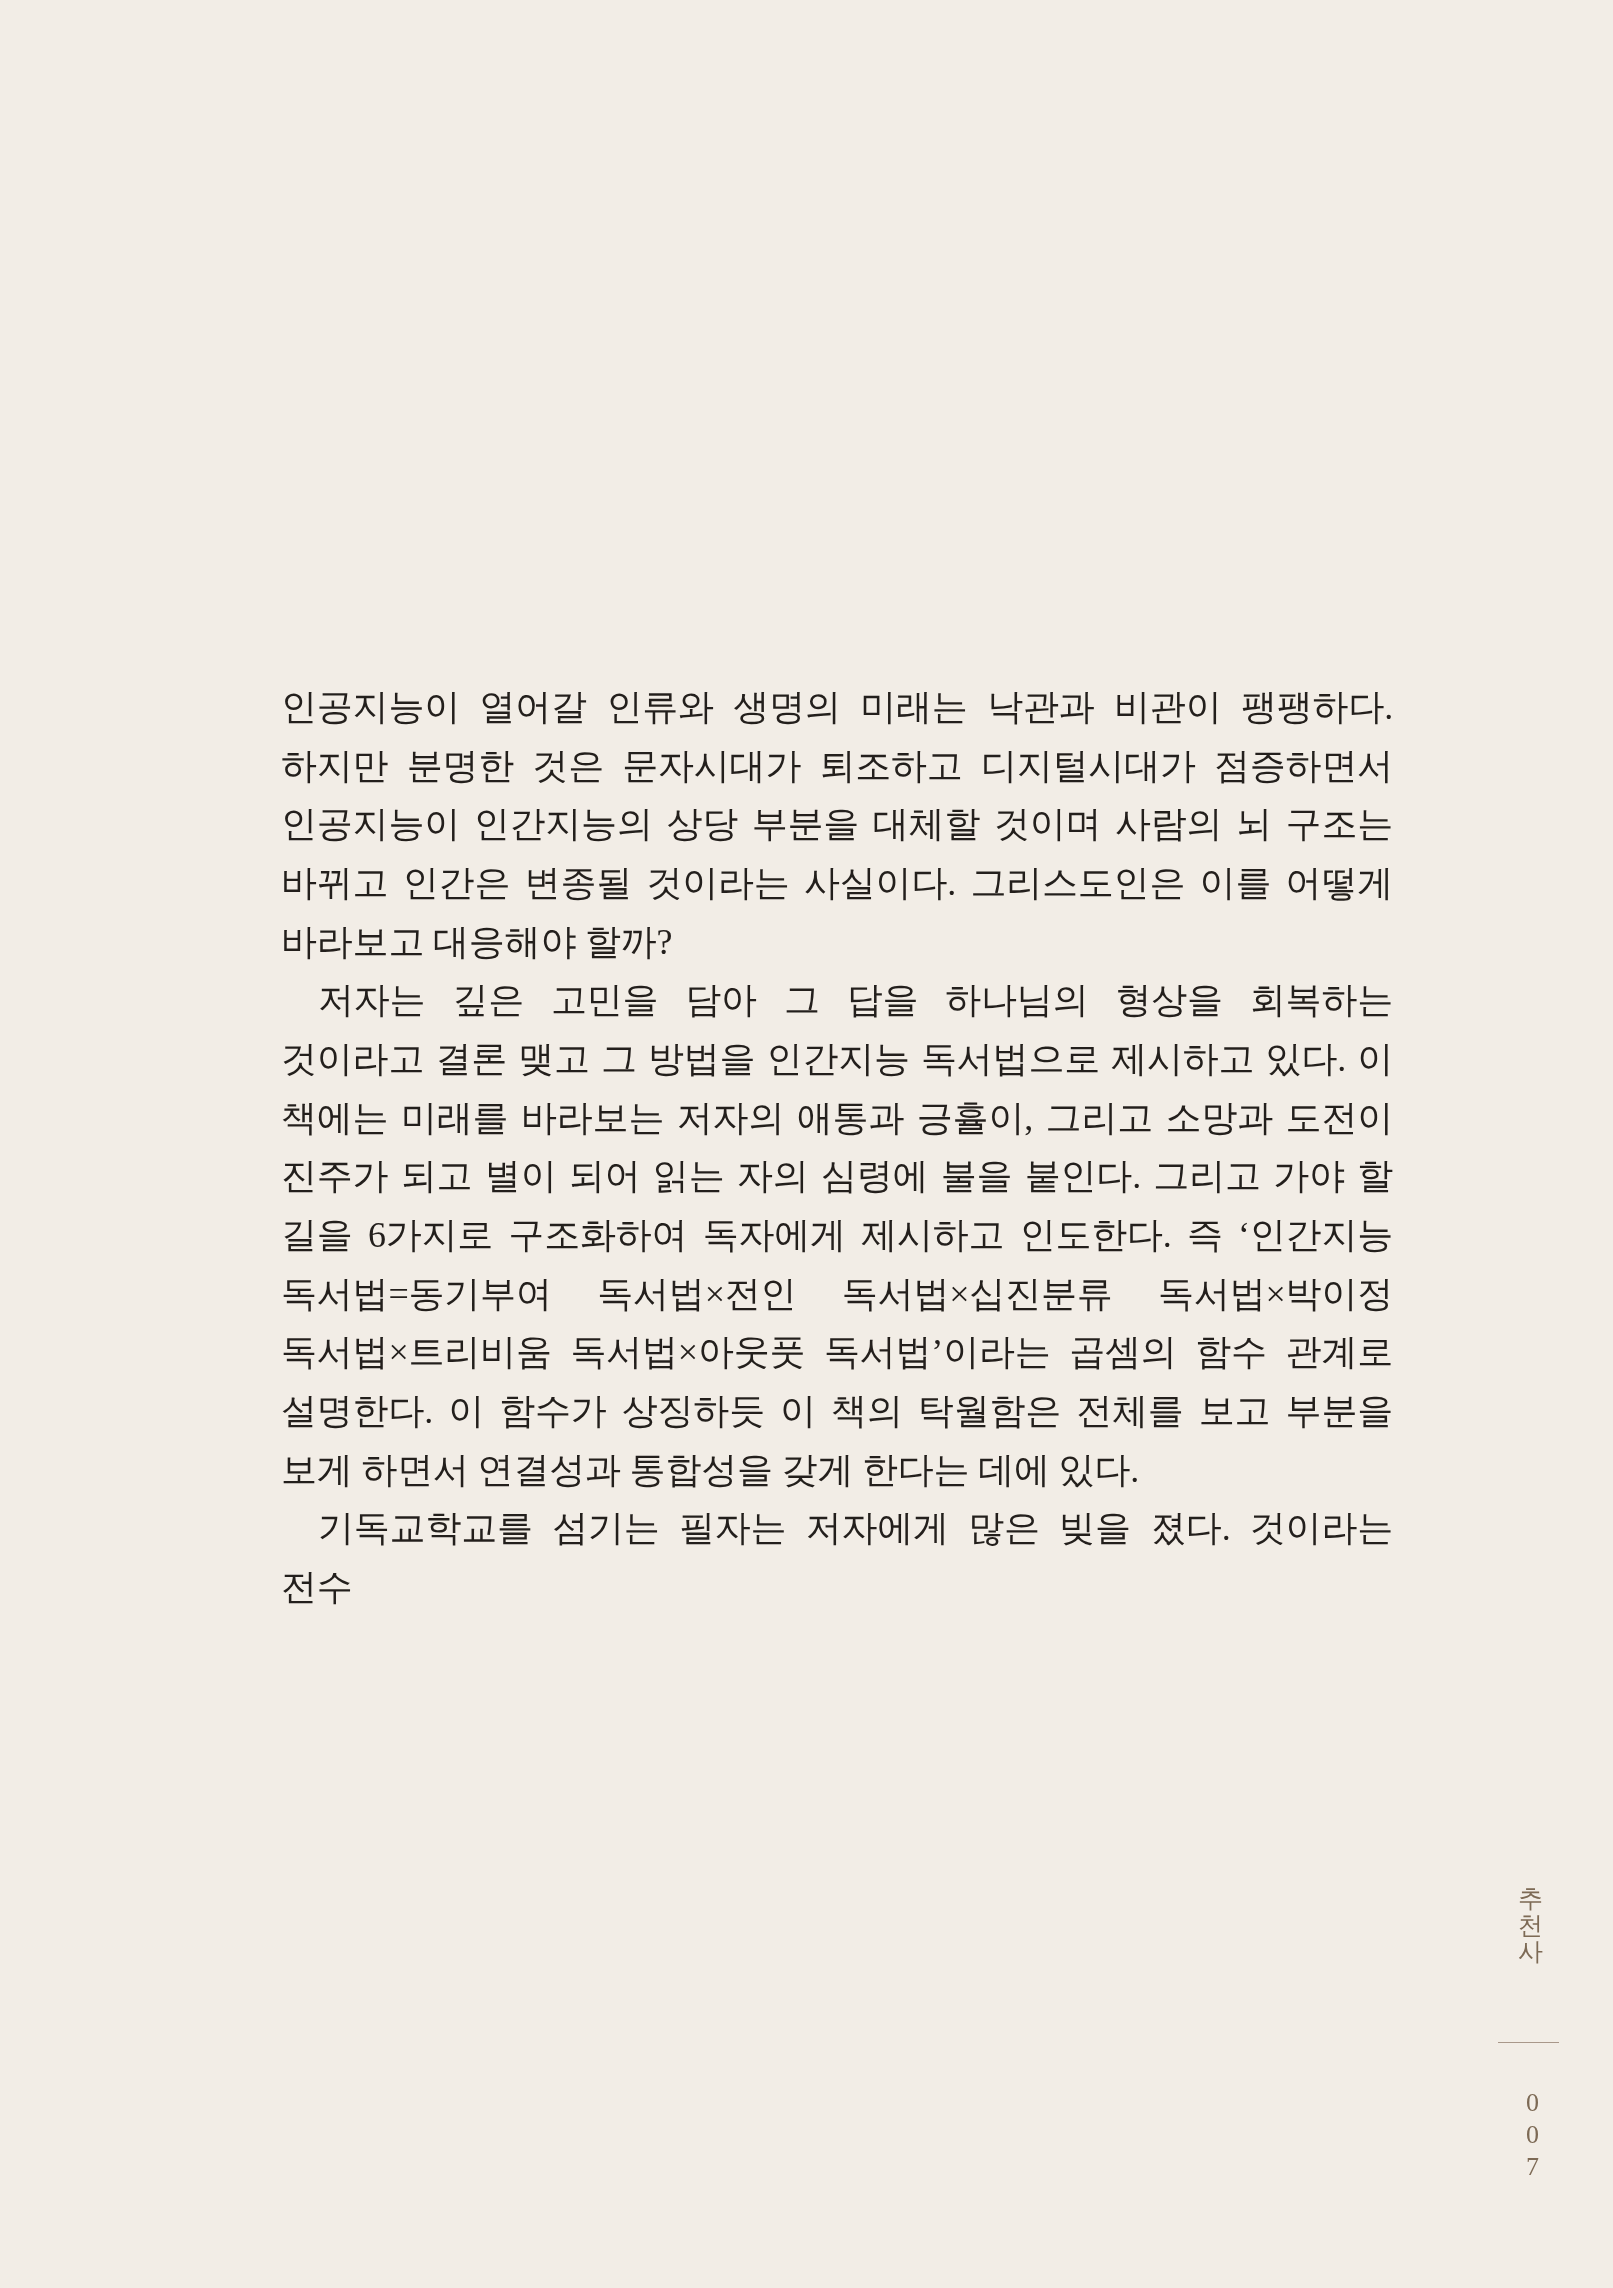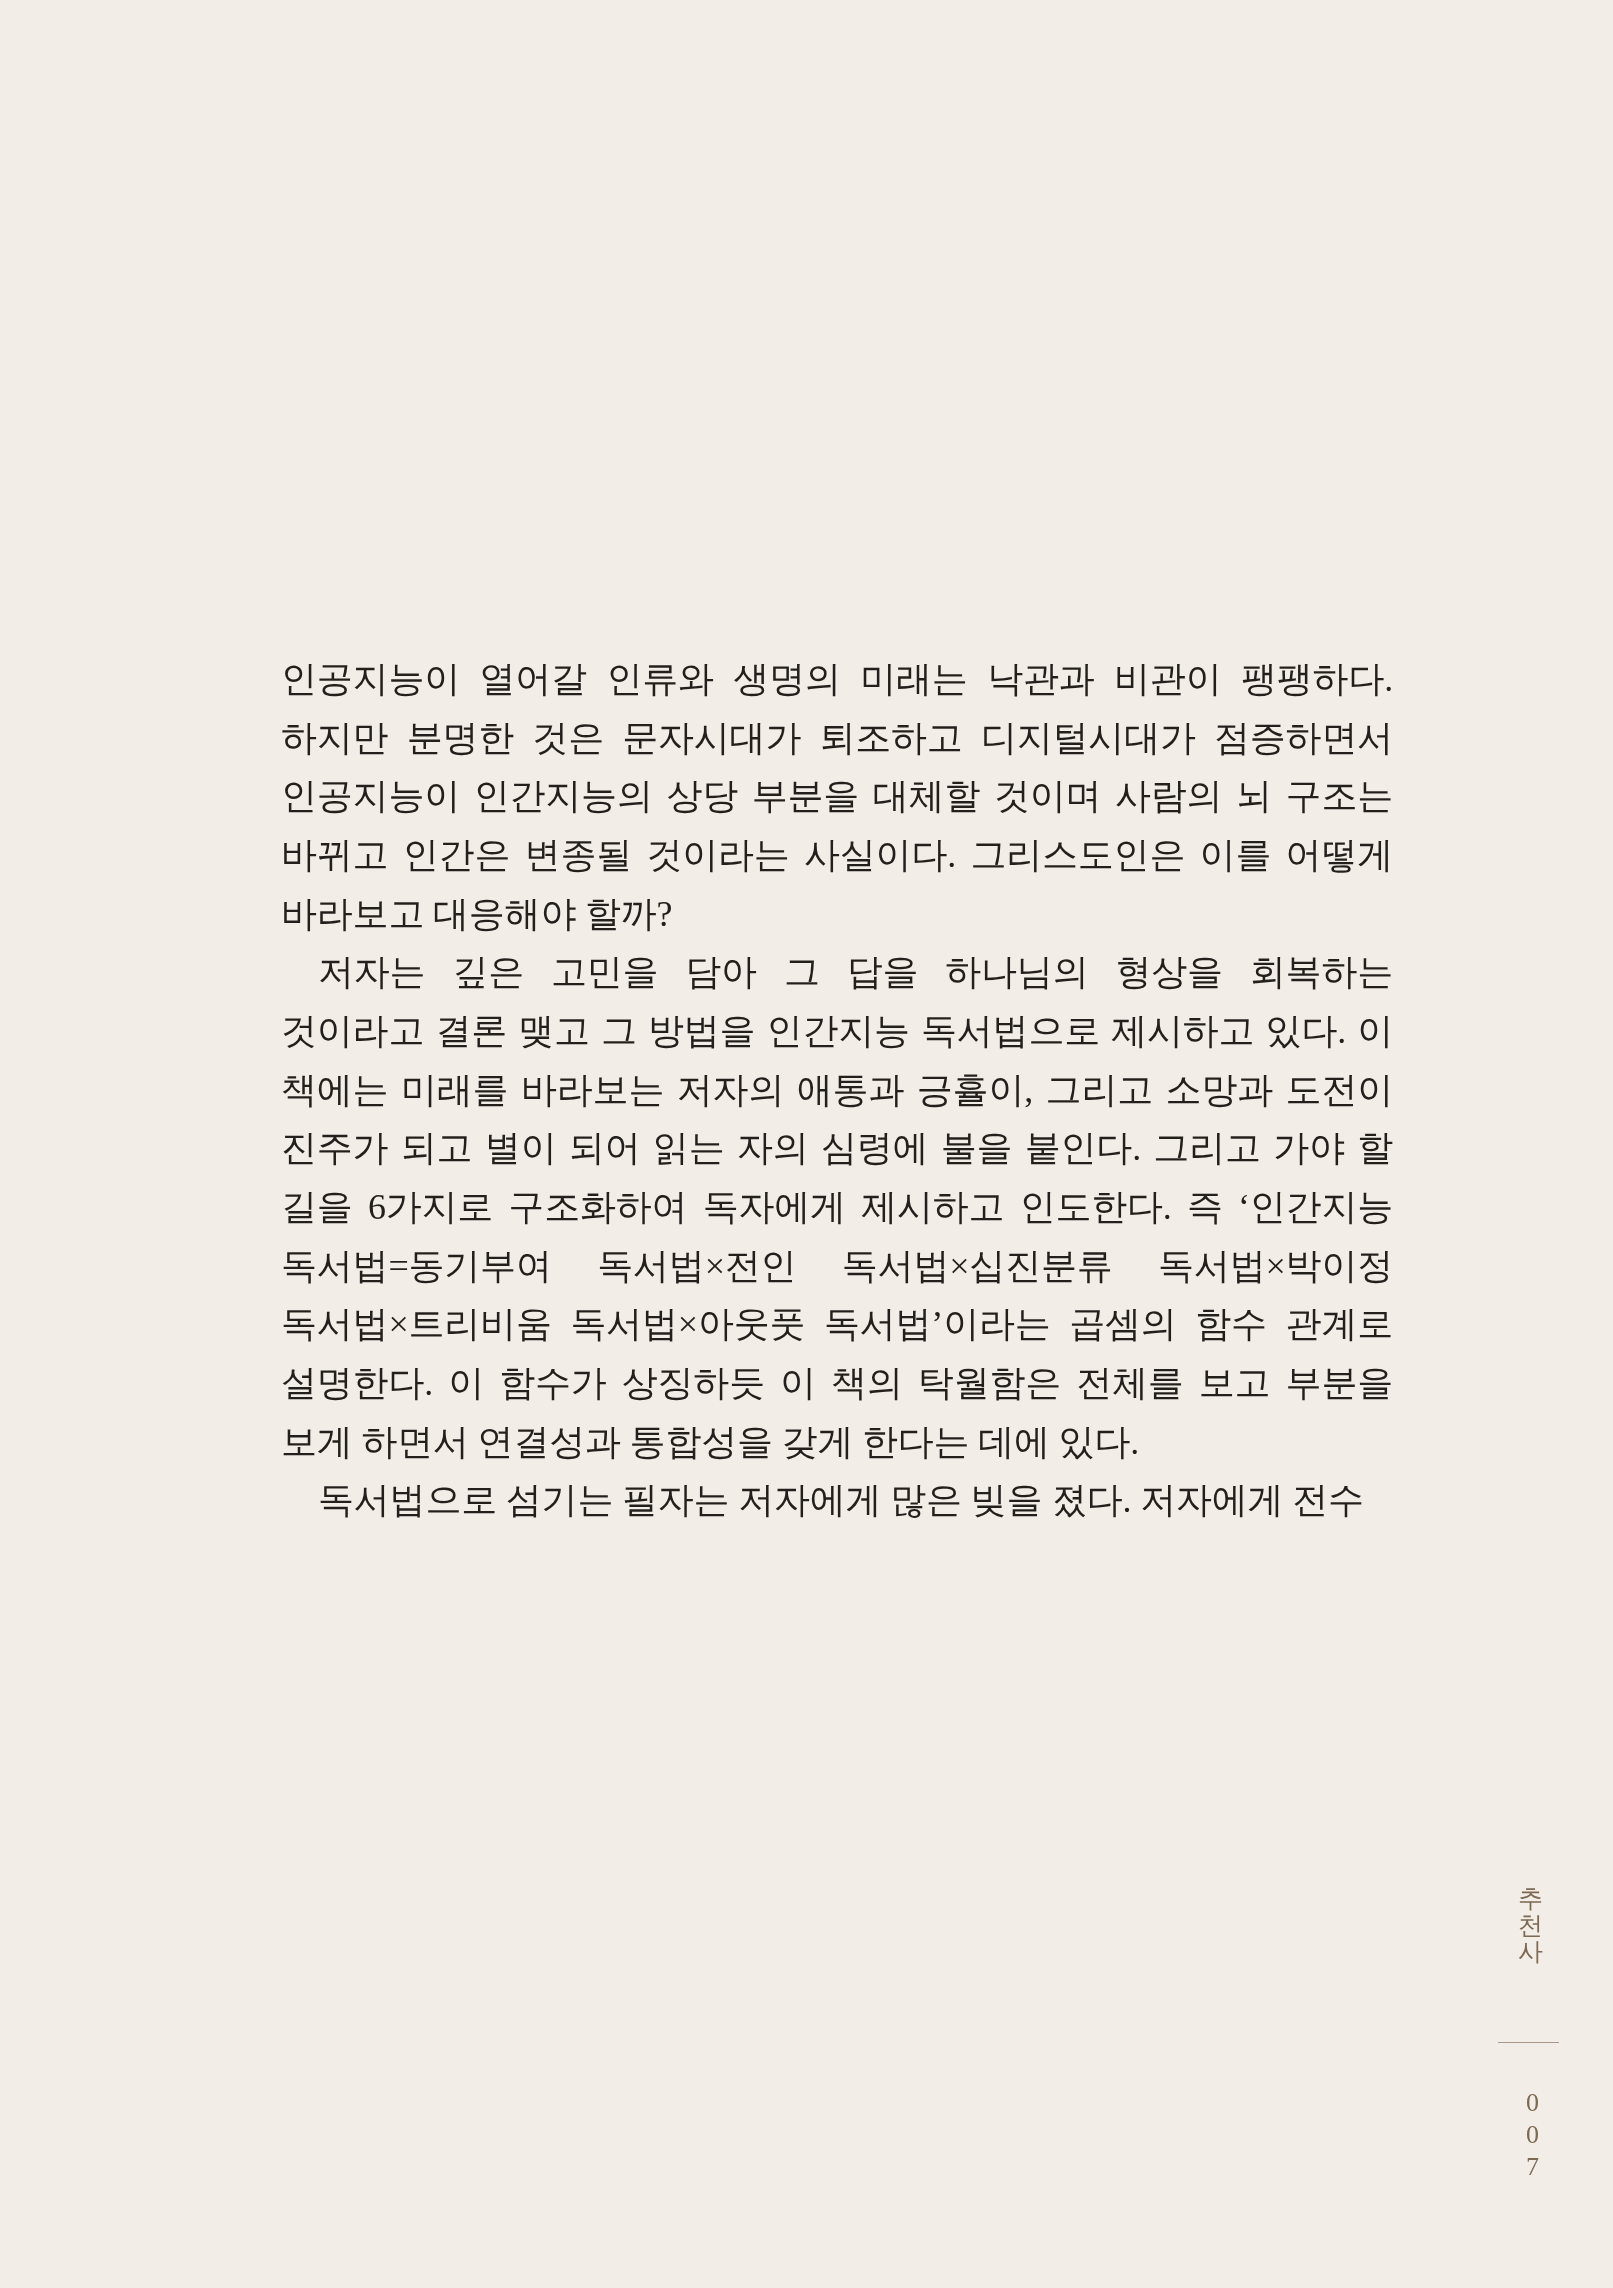--- a/index.html
+++ b/index.html
@@ -14,21 +14,21 @@
     position: relative;
     overflow: hidden;
   }
   .page {
     position: absolute;
     inset: 0;
   }
   .text-column {
     position: absolute;
     left: 281px;
-    top: 650px;
+    top: 678px;
     width: 1112px;
   }
   .para {
     margin: 0;
     font-size: 36px;
     line-height: 1.63;
     color: #231f1c;
     text-align: justify;
     text-justify: inter-character;
     letter-spacing: -0.2px;
@@ -71,21 +71,21 @@
   }
 </style>
 </head>
 <body>
 
 <div class="page">
 
   <div class="text-column">
     <p class="para">인공지능이 열어갈 인류와 생명의 미래는 낙관과 비관이 팽팽하다. 하지만 분명한 것은 문자시대가 퇴조하고 디지털시대가 점증하면서 인공지능이 인간지능의 상당 부분을 대체할 것이며 사람의 뇌 구조는 바뀌고 인간은 변종될 것이라는 사실이다. 그리스도인은 이를 어떻게 바라보고 대응해야 할까?</p>
     <p class="para indent">저자는 깊은 고민을 담아 그 답을 하나님의 형상을 회복하는 것이라고 결론 맺고 그 방법을 인간지능 독서법으로 제시하고 있다. 이 책에는 미래를 바라보는 저자의 애통과 긍휼이, 그리고 소망과 도전이 진주가 되고 별이 되어 읽는 자의 심령에 불을 붙인다. 그리고 가야 할 길을 6가지로 구조화하여 독자에게 제시하고 인도한다. 즉 ‘인간지능 독서법=동기부여 독서법×전인 독서법×십진분류 독서법×박이정 독서법×트리비움 독서법×아웃풋 독서법’이라는 곱셈의 함수 관계로 설명한다. 이 함수가 상징하듯 이 책의 탁월함은 전체를 보고 부분을 보게 하면서 연결성과 통합성을 갖게 한다는 데에 있다.</p>
-    <p class="para indent">독서법으로 섬기는 필자는 저자에게 많은 빚을 졌다. 저자에게 전수</p>
+    <p class="para indent">기독교학교를 섬기는 필자는 저자에게 많은 빚을 졌다. 것이라는 전수</p>
   </div>
 
   <div class="side-label">추천사</div>
   <div class="side-rule"></div>
   <div class="page-number">007</div>
 
 </div>
 
 
 </body></html>

